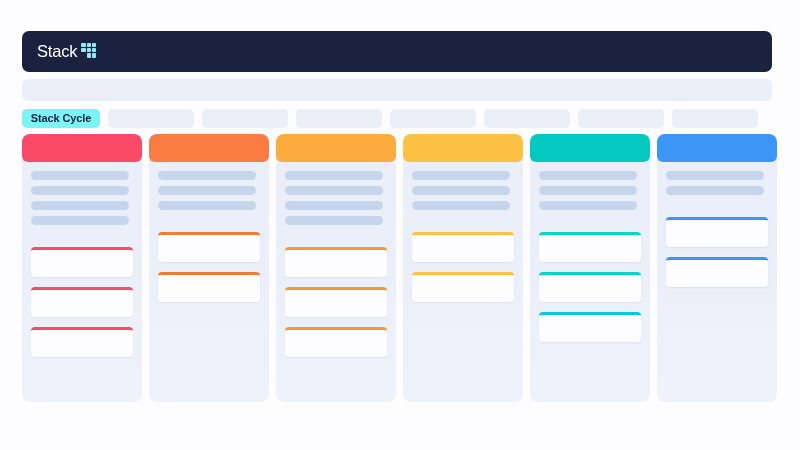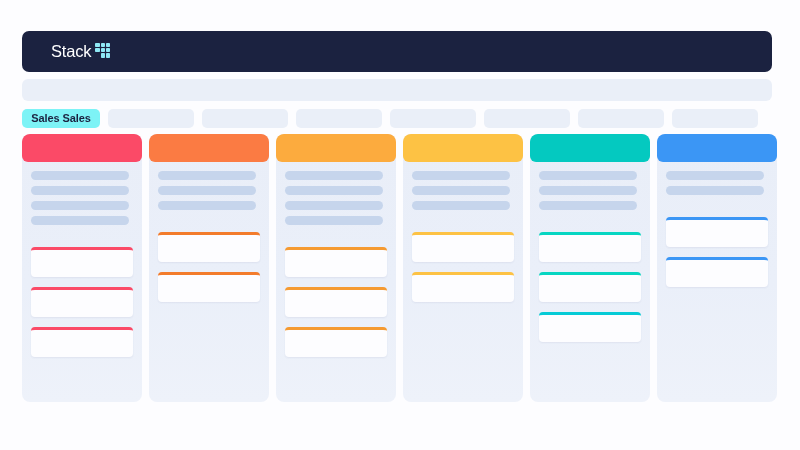--- a/index.html
+++ b/index.html
@@ -28,21 +28,21 @@
   .app-header {
     position: absolute;
     left: 22px;
     top: 31px;
     width: 750px;
     height: 41px;
     background: #1b2240;
     border-radius: 7px;
     display: flex;
     align-items: center;
-    padding-left: 29px;
+    padding-left: 15px;
   }
 
   .brand {
     display: flex;
     align-items: center;
     gap: 2px;
   }
 
   .brand-word {
     color: #ffffff;
@@ -207,21 +207,21 @@
         <i class="bm7"></i>
           <i class="bm8"></i>
       </span>
     </div>
   </div>
 
   <div class="toolbar-strip"></div>
 
   <div class="tab-row" id="tab-row">
       <div class="tab is-active">
-        <span class="tab-label">Sales Sales</span>
+        <span class="tab-label">Stack Cycle</span>
       </div>
       <div class="tab">
         <span class="tab-label"></span>
       </div>
       <div class="tab">
         <span class="tab-label"></span>
       </div>
       <div class="tab">
         <span class="tab-label"></span>
       </div>

